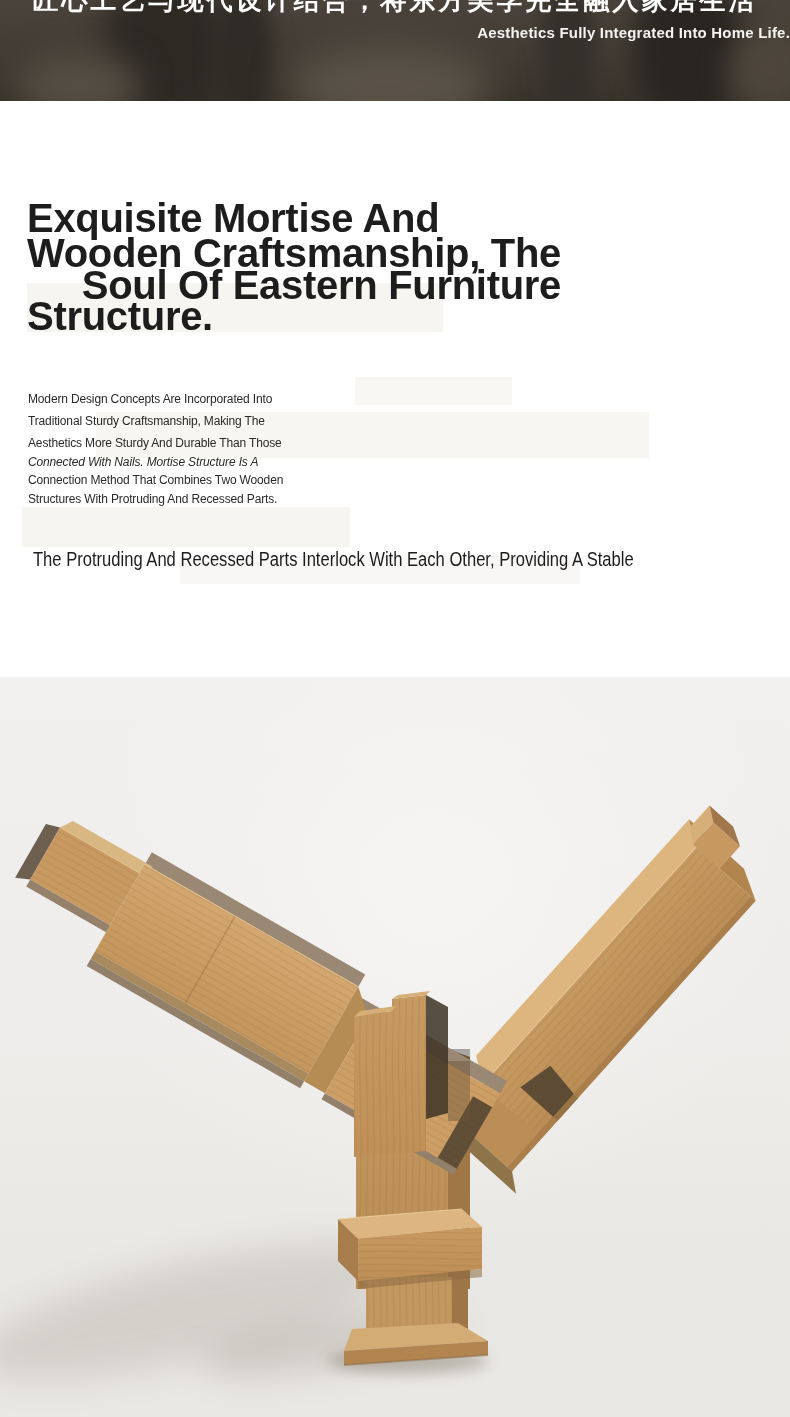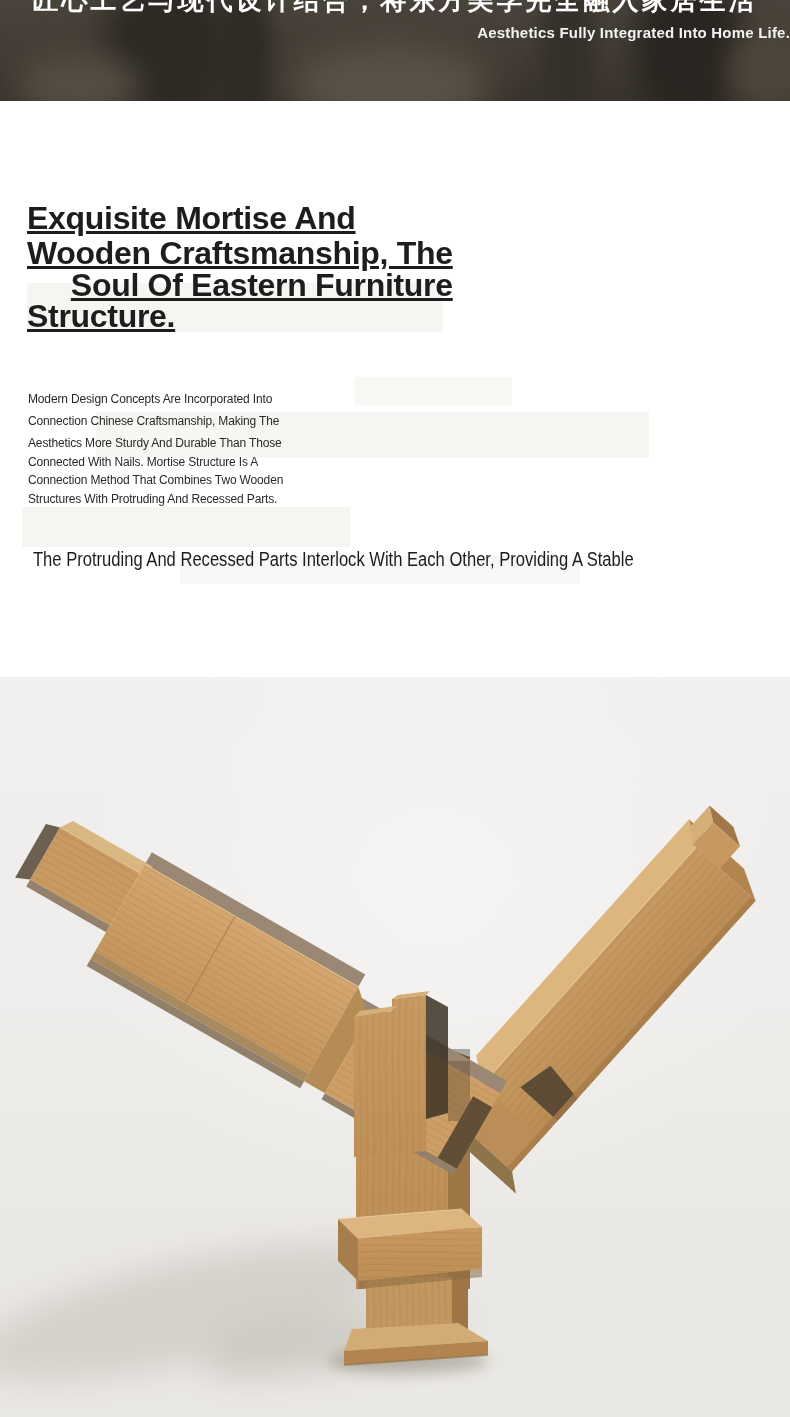--- a/index.html
+++ b/index.html
@@ -25,28 +25,28 @@
   
   .article{position:absolute;top:101px;left:0;width:790px;height:576px;background:#ffffff;}
   .ghost{position:absolute;background:#f6f5f2;}
   .g1{left:27px;top:182px;width:416px;height:49px;}
   .g2{left:355px;top:276px;width:157px;height:28px;background:#f8f7f4;}
   .g3{left:96px;top:311px;width:553px;height:46px;background:#f7f6f3;}
   .g4{left:22px;top:406px;width:328px;height:40px;}
   .g5{left:180px;top:455px;width:400px;height:28px;background:#f8f7f5;}
 
   .heading{position:absolute;left:27px;top:99px;color:#1d1d1d;font-weight:700;
-           font-size:32px;letter-spacing:-.3px;text-decoration:underline;}
+           font-size:40px;letter-spacing:-.3px;}
   .heading .hl{white-space:nowrap;height:36px;line-height:36px;}
   .heading .hl:nth-child(2){height:35px;line-height:35px;}
   .heading .hl:nth-child(3){height:27px;line-height:29px;text-align:right;}
 
   .para{position:absolute;left:28px;top:287px;color:#292929;font-size:12px;letter-spacing:-.15px;}
   .para .pl{white-space:nowrap;height:22px;line-height:22px;}
-  .para .pl:nth-child(4){height:17px;line-height:17px;}
+  .para .pl:nth-child(4){height:17px;line-height:17px;font-style:italic;}
   .para .pl:nth-child(5){height:18px;line-height:18px;}
   .para .pl:nth-child(6){height:20px;line-height:20px;}
 
   .tagline{position:absolute;left:33px;top:447px;color:#1c1c1c;font-size:19.5px;
            white-space:nowrap;transform:scaleX(.85);transform-origin:0 50%;font-weight:500;}
 
   
   .photo{position:absolute;top:677px;left:0;width:790px;height:740px;}
   .photo svg{display:block;}
 </style>
@@ -76,21 +76,21 @@
 
     <div class="heading">
       <div class="hl">Exquisite Mortise And</div>
       <div class="hl">Wooden Craftsmanship, The</div>
       <div class="hl">Soul Of Eastern Furniture</div>
       <div class="hl">Structure.</div>
     </div>
 
     <div class="para">
       <div class="pl">Modern Design Concepts Are Incorporated Into</div>
-      <div class="pl">Connection Chinese Craftsmanship, Making The</div>
+      <div class="pl">Traditional Sturdy Craftsmanship, Making The</div>
       <div class="pl">Aesthetics More Sturdy And Durable Than Those</div>
       <div class="pl">Connected With Nails. Mortise Structure Is A</div>
       <div class="pl">Connection Method That Combines Two Wooden</div>
       <div class="pl">Structures With Protruding And Recessed Parts.</div>
     </div>
 
     <div class="tagline">The Protruding And Recessed Parts Interlock With Each Other, Providing A Stable</div>
   </div>
 
   <div class="photo">

